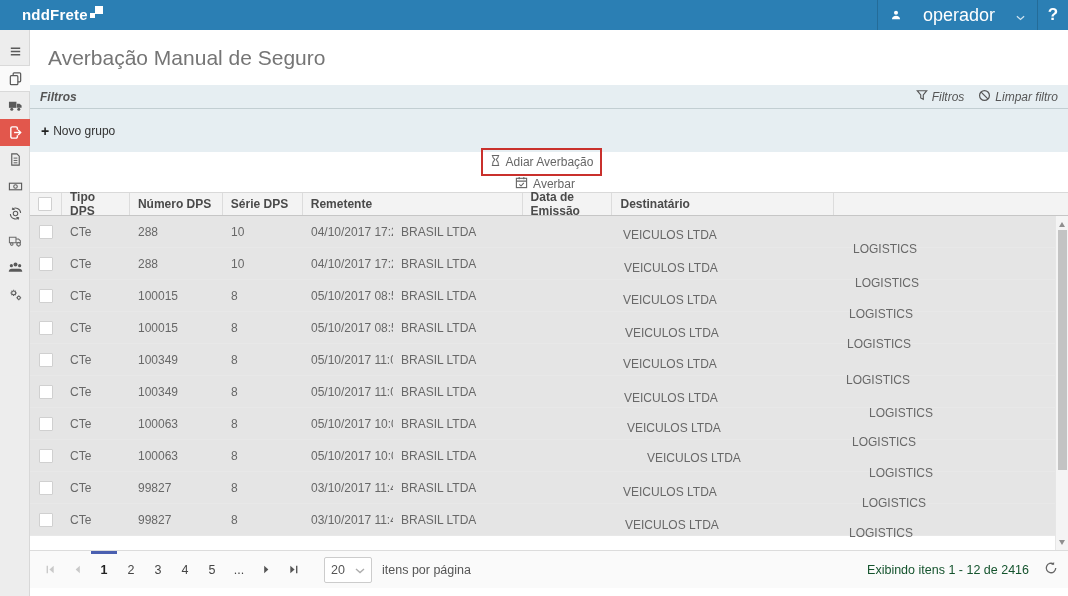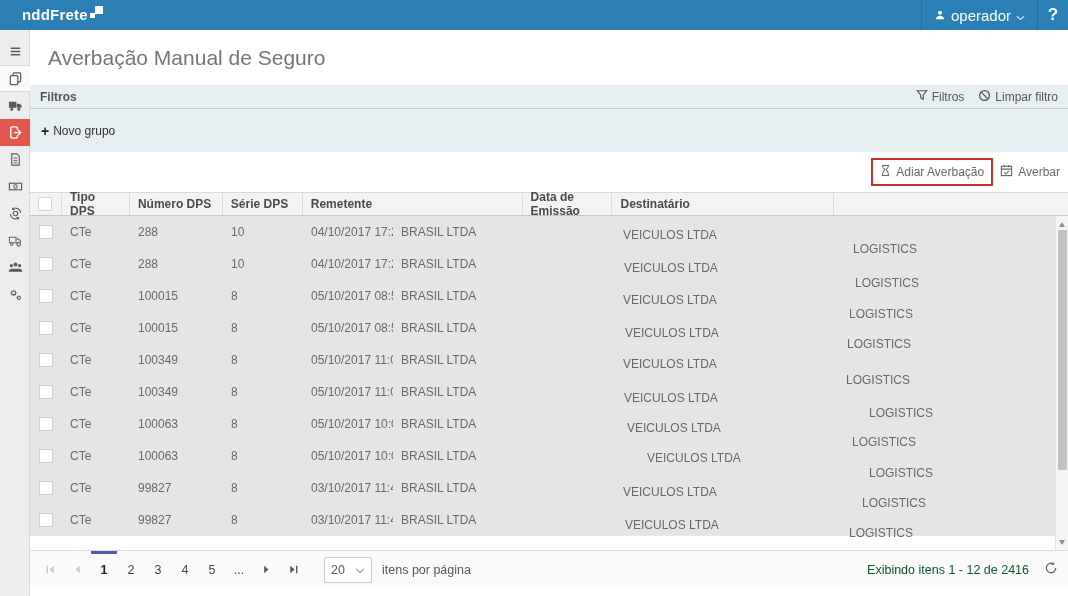--- a/index.html
+++ b/index.html
@@ -9,51 +9,51 @@
 
   
   .topbar { height:30px; background:#2b7fb4; display:flex; align-items:center; color:#fff; }
   .logo { margin-left:22px; display:flex; align-items:flex-start; }
   .logo-text { font-size:15px; font-weight:bold; letter-spacing:.2px; line-height:18px; }
   .logo-mark { position:relative; width:13px; height:16px; margin-left:2px; }
   .logo-mark i { position:absolute; background:#fff; }
   .logo-mark .sq-big { width:8px; height:8px; right:0; top:0; }
   .logo-mark .sq-small { width:5px; height:5px; left:0; top:7px; }
   .tb-right { margin-left:auto; display:flex; align-items:stretch; height:30px; }
-  .user-menu { display:flex; align-items:center; gap:5px; padding:0 12px;
-               border-left:1px solid rgba(0,0,0,.15); font-size:15px; cursor:pointer; }
+  .user-menu { display:flex; align-items:center; gap:21px; padding:0 12px;
+               border-left:1px solid rgba(0,0,0,.15); font-size:18px; cursor:pointer; }
   .help-btn { width:31px; display:flex; align-items:center; justify-content:center;
               border-left:1px solid rgba(0,0,0,.15); font-size:17px; font-weight:bold; cursor:pointer; }
 
   
   .sidebar { position:absolute; left:0; top:30px; width:30px; height:566px;
              background:#ededed; border-right:1px solid #d8d8d8; padding-top:8px; }
   .sb-item { width:30px; height:27px; display:flex; align-items:center; justify-content:center; cursor:pointer; }
   .sb-item svg { display:block; }
   .sb-item.pressed { background:#fafafa; border-top:1px solid #d9d9d9; border-bottom:1px solid #d9d9d9; }
   .sb-item.active { background:#e2574c; }
 
   
   .main { position:absolute; left:30px; top:30px; width:1038px; height:566px; background:#fff; }
 
   .title-wrap { height:55px; display:flex; align-items:center; padding-left:18px; }
   .page-title { font-size:21px; font-weight:normal; color:#757575; }
 
   .filter-bar { height:24px; background:#e6eef2; border-bottom:1px solid #c2ced2;
-                display:flex; align-items:center; padding:0 10px; }
+                display:flex; align-items:center; padding:0 10px;font-style:italic; }
   .filter-title { font-size:12px; font-weight:bold; color:#555; }
   .filter-actions { margin-left:auto; display:flex; align-items:center; gap:14px; }
   .flt-btn { display:flex; align-items:center; gap:4px; font-size:12px; color:#555; cursor:pointer; }
 
   .group-bar { height:43px; background:#e6eef2; display:flex; align-items:center; padding-left:11px; }
   .newgroup-btn { display:flex; align-items:center; gap:4px; font-size:12px; color:#333; cursor:pointer; }
   .plus-glyph { font-size:14px; font-weight:bold; color:#222; line-height:12px; }
 
   .toolbar { height:40px; background:#fff; display:flex; align-items:center;
-             justify-content:flex-end; padding-right:8px; }
+             justify-content:flex-end; padding-right:8px;flex-direction:column; }
   .tool-btn { display:flex; align-items:center; gap:5px; font-size:12px; color:#666; cursor:pointer; background:none; border:none; }
   .annotation-box { border:2px solid #c9302c; padding:4px 7px; margin-right:7px; display:flex; align-items:center; }
 
   
   .grid-header { height:24px; display:flex; background:#f3f3f3;
                  border-top:1px solid #d9d9d9; border-bottom:1px solid #c6c6c6; }
   .hcell { display:flex; align-items:center; padding:0 8px; font-size:12px; font-weight:bold;
            color:#4a4a4a; border-right:1px solid #dcdcdc; cursor:pointer; }
   .hspacer { border-right:none; cursor:default; }
   .cb-cell { width:32px; display:flex; align-items:center; justify-content:center; }

